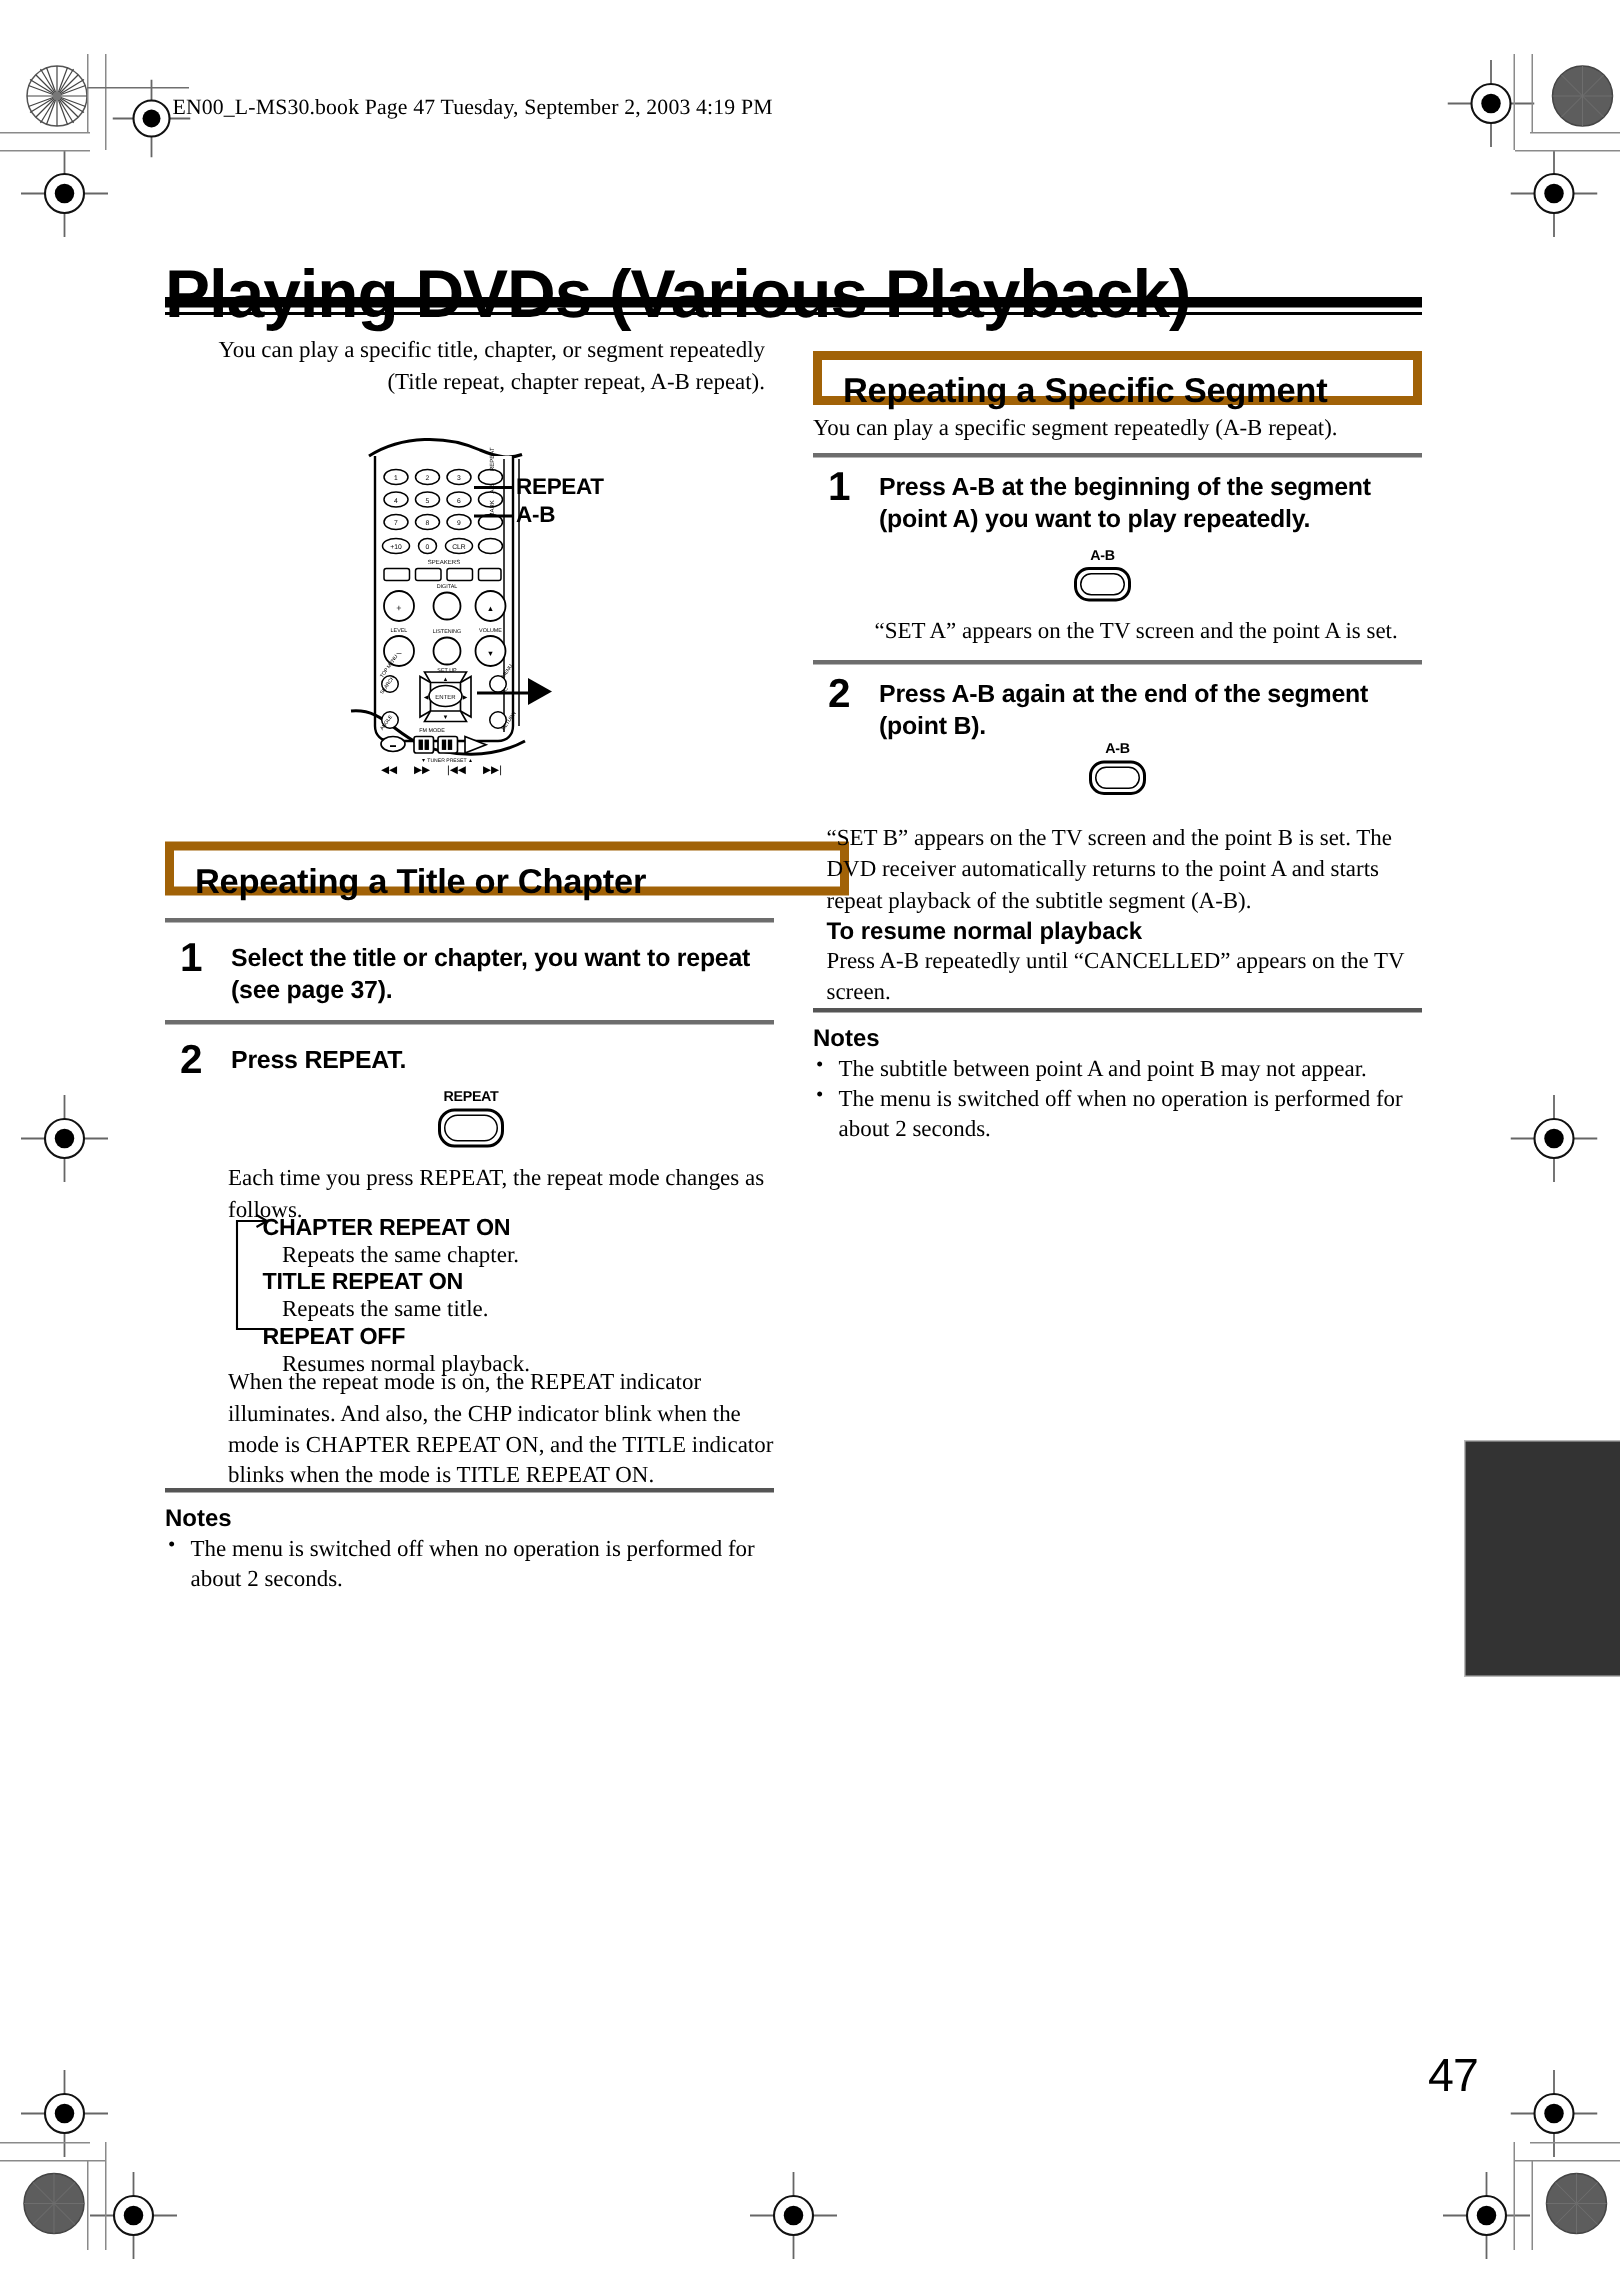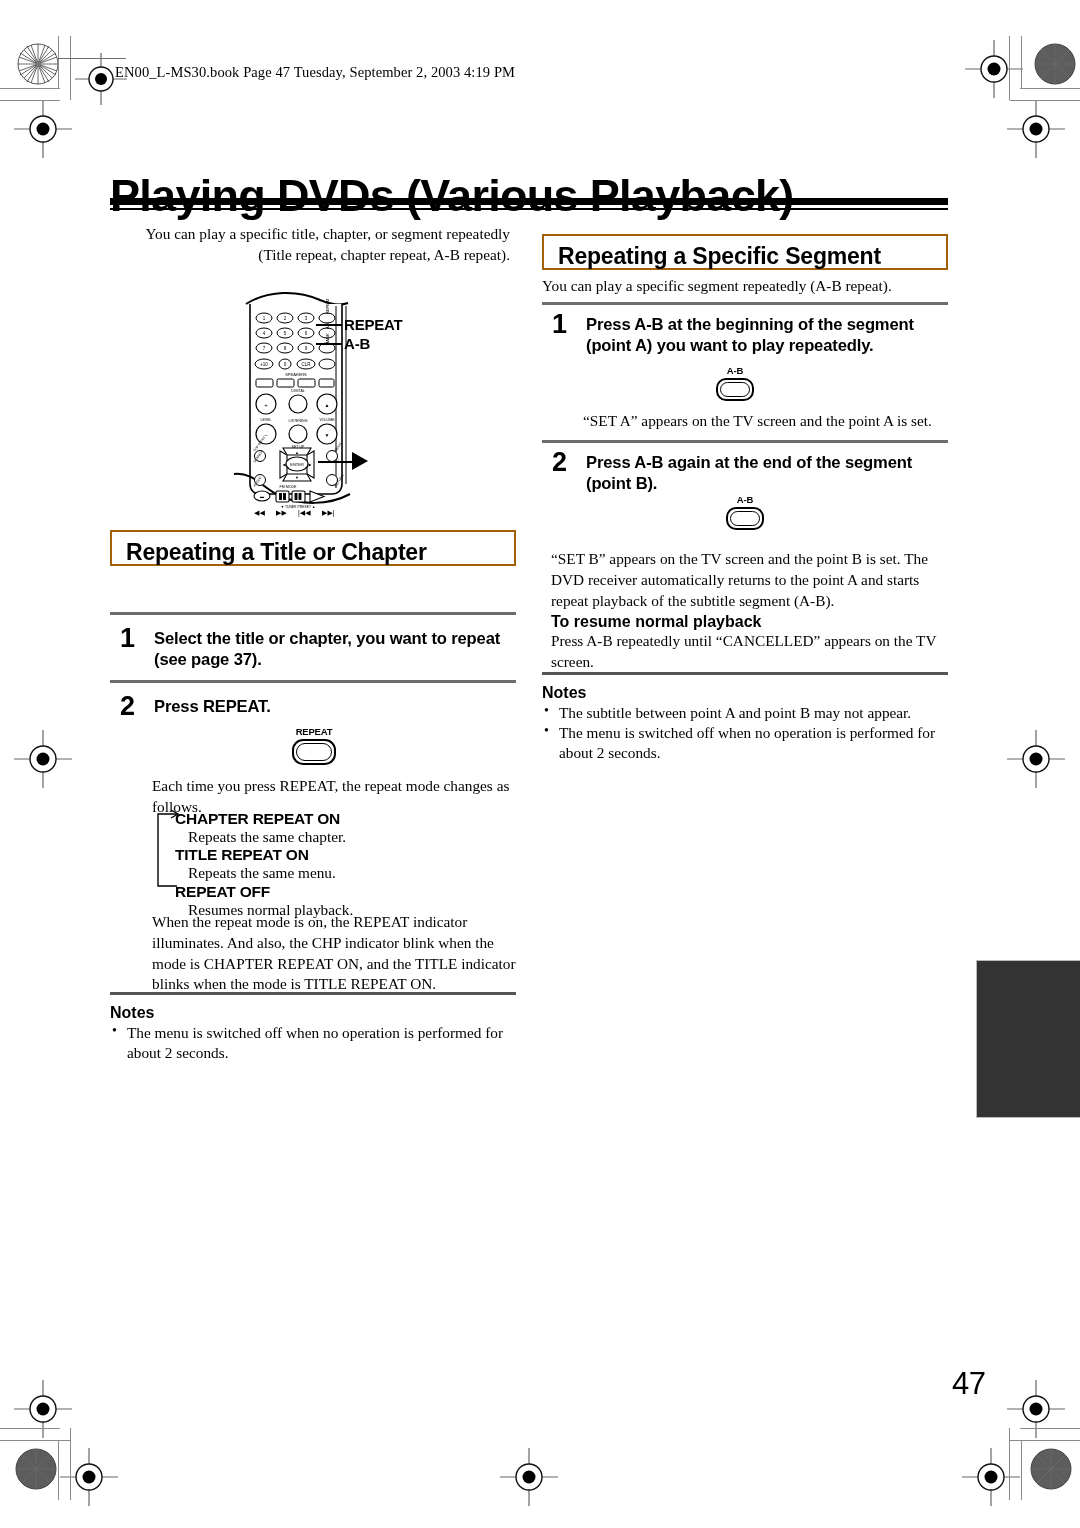--- a/index.html
+++ b/index.html
@@ -24,21 +24,21 @@
   .page-title{position:absolute;left:110px;top:142px;width:850px;
       font-family:"Liberation Sans", sans-serif;font-weight:bold;
       font-size:45px;letter-spacing:-0.7px;line-height:1.05;}
   .title-rule-thick{position:absolute;left:110px;top:198px;width:838px;height:7px;background:#000;}
   .title-rule-thin{position:absolute;left:110px;top:208px;width:838px;height:1.5px;background:#000;}
 
   .body-txt{font-family:"Liberation Serif", serif;font-size:15.3px;line-height:1.36;}
   .intro{position:absolute;left:110px;top:224px;width:400px;}
 
   
-  .sec-box{position:absolute;border:2px solid #a16207;box-sizing:border-box;}
+  .sec-box{position:absolute;border:6px solid #a16207;box-sizing:border-box;}
   .sec-box span{display:block;font-family:"Liberation Sans", sans-serif;
      font-weight:bold;font-size:23px;padding:7px 0 8px 14px;letter-spacing:-0.2px;}
 
   
   .rule{position:absolute;height:3px;background:#6d6d6d;}
   .rule.dark{background:#555;}
 
   
   .step{position:absolute;}
   .step .num{position:absolute;left:0;top:-5px;font-family:"Liberation Sans", sans-serif;
@@ -398,21 +398,21 @@
   </svg>
 </div>
 <div class="callout" style="left:344px;top:316px;">REPEAT</div>
 <div class="callout" style="left:344px;top:335px;">A-B</div>
 
 <div style="position:absolute;left:316px;top:324px;width:26px;height:1.6px;background:#000;"></div>
 <div style="position:absolute;left:316px;top:343px;width:26px;height:1.6px;background:#000;"></div>
 <div style="position:absolute;left:318px;top:461px;width:36px;height:1.6px;background:#000;"></div>
 <div style="position:absolute;left:352px;top:452px;width:0;height:0;border-left:16px solid #000;border-top:9px solid transparent;border-bottom:9px solid transparent;"></div>
 
-<div class="sec-box" style="left:110px;top:530px;width:406px;height:36px;">
+<div class="sec-box" style="left:110px;top:561px;width:456px;height:36px;">
   <span>Repeating a Title or Chapter</span>
 </div>
 
 <div class="rule" style="left:110px;top:612px;width:406px;"></div>
 
 <div class="step" style="left:120px;top:628px;width:396px;">
   <span class="num">1</span>
   <div class="txt">Select the title or chapter, you want to repeat (see page 37).</div>
 </div>
 
@@ -427,21 +427,21 @@
   <div class="cap">REPEAT</div>
   <div class="oval"></div>
 </div>
 
 <p class="body-txt" style="position:absolute;left:152px;top:776px;width:364px;margin:0;">Each time you press REPEAT, the repeat mode changes as follows.</p>
 
 <div class="modelist" style="left:175px;top:810px;width:340px;">
   <div class="mode">CHAPTER REPEAT ON</div>
   <div class="desc">Repeats the same chapter.</div>
   <div class="mode">TITLE REPEAT ON</div>
-  <div class="desc">Repeats the same menu.</div>
+  <div class="desc">Repeats the same title.</div>
   <div class="mode">REPEAT OFF</div>
   <div class="desc">Resumes normal playback.</div>
 </div>
 <div class="loopline" style="left:152px;top:808px;">
   <svg width="30" height="84" viewBox="0 0 30 84">
     <path d="M25,6 L6,6 L6,78 L25,78" fill="none" stroke="#000" stroke-width="1.4"></path>
     <path d="M19,2 L26,6 L19,10" fill="none" stroke="#000" stroke-width="1.4"></path>
   </svg>
 </div>
 

